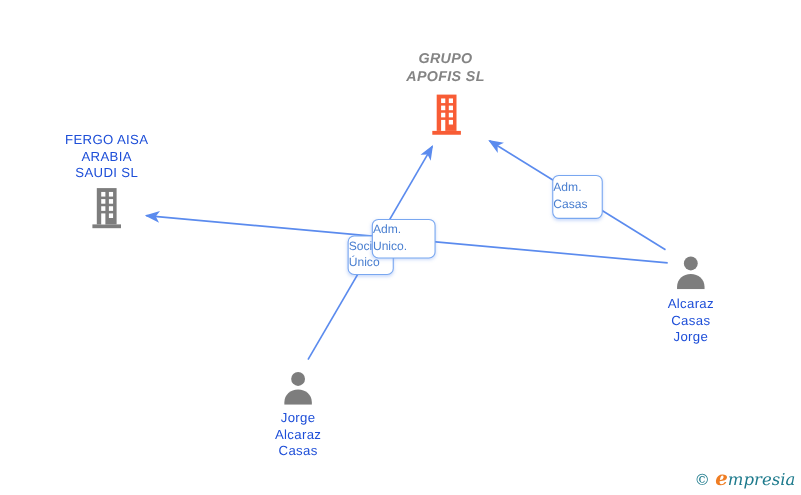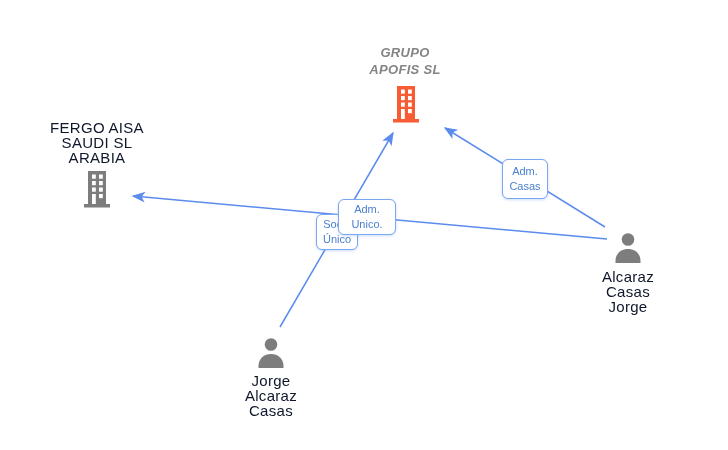--- a/index.html
+++ b/index.html
@@ -2,28 +2,28 @@
 <html><head>
 <meta charset="utf-8">
 <style>
   html,body{margin:0;padding:0;}
   #canvas{
     position:relative;width:728px;height:450px;background:#ffffff;
     font-family:"Liberation Sans","DejaVu Sans",sans-serif;overflow:hidden;
   }
   #edges{position:absolute;left:0;top:0;z-index:1;}
   .node-label{
-    position:absolute;text-align:center;color:#0f172a;font-size:15px;
+    position:absolute;text-align:center;color:#1d4ed8;font-size:12px;
     line-height:15px;z-index:4;letter-spacing:.3px;
   }
   .node-label.main{font-size:13px;font-weight:bold;line-height:17px;color:#848484;}
   .node-icon{position:absolute;z-index:4;cursor:pointer;}
   .rel-box{
     position:absolute;background:#ffffff;border:1px solid #79a7f0;border-radius:6px;
-    color:#4a7fd0;font-size:11px;line-height:15px;text-align:center;
+    color:#4a7fd0;font-size:11px;line-height:15px;
     display:flex;flex-direction:column;justify-content:center;
     box-shadow:0 1px 3px rgba(91,139,238,.30);cursor:pointer;
   }
   .rel-box div{white-space:nowrap;overflow:hidden;}
   #logo{
     position:absolute;right:5px;bottom:4px;z-index:6;
     font-family:"DejaVu Serif","Liberation Serif",serif;font-style:italic;
     font-size:15px;white-space:nowrap;
   }
   #logo .copy{color:#1d7a8c;font-style:normal;font-size:14px;}
@@ -60,22 +60,22 @@
       <rect x="16" y="11" width="3.8" height="4.2" fill="#fff"></rect>
       <rect x="9" y="17.5" width="3.8" height="4.2" fill="#fff"></rect>
       <rect x="16" y="17.5" width="3.8" height="4.2" fill="#fff"></rect>
       <rect x="9" y="24" width="3.8" height="10" fill="#fff"></rect>
       <rect x="16" y="24" width="3.8" height="4.2" fill="#fff"></rect>
     </svg>
   </div>
 
   <div class="node-label" style="left:17px;top:120px;width:160px;">
     <div>FERGO AISA</div>
+    <div>ARABIA</div>
     <div>SAUDI SL</div>
-    <div>ARABIA</div>
   </div>
   <div class="node-icon" style="left:83px;top:170px;">
     <svg width="28" height="38" viewBox="0 0 28 38">
       <rect x="1" y="34" width="26" height="3.5" fill="#7d7d7d"></rect>
       <rect x="5" y="1" width="18" height="33" fill="#7d7d7d"></rect>
       <rect x="9" y="4.5" width="3.8" height="4.2" fill="#fff"></rect>
       <rect x="16" y="4.5" width="3.8" height="4.2" fill="#fff"></rect>
       <rect x="9" y="11" width="3.8" height="4.2" fill="#fff"></rect>
       <rect x="16" y="11" width="3.8" height="4.2" fill="#fff"></rect>
       <rect x="9" y="17.5" width="3.8" height="4.2" fill="#fff"></rect>
@@ -115,14 +115,18 @@
   </div>
   <div class="rel-box" style="left:338px;top:199px;width:56px;height:34px;z-index:3;">
     <div>Adm.</div>
     <div>Unico.</div>
   </div>
   <div class="rel-box" style="left:502px;top:159px;width:44px;height:38px;z-index:2;">
     <div>Adm.</div>
     <div>Casas</div>
   </div>
 
+  <div id="logo">
+    <span class="copy">©</span>
+    <span class="e">e</span><span class="rest">mpresia</span>
+  </div>
 
 </div>
 
 </body></html>

